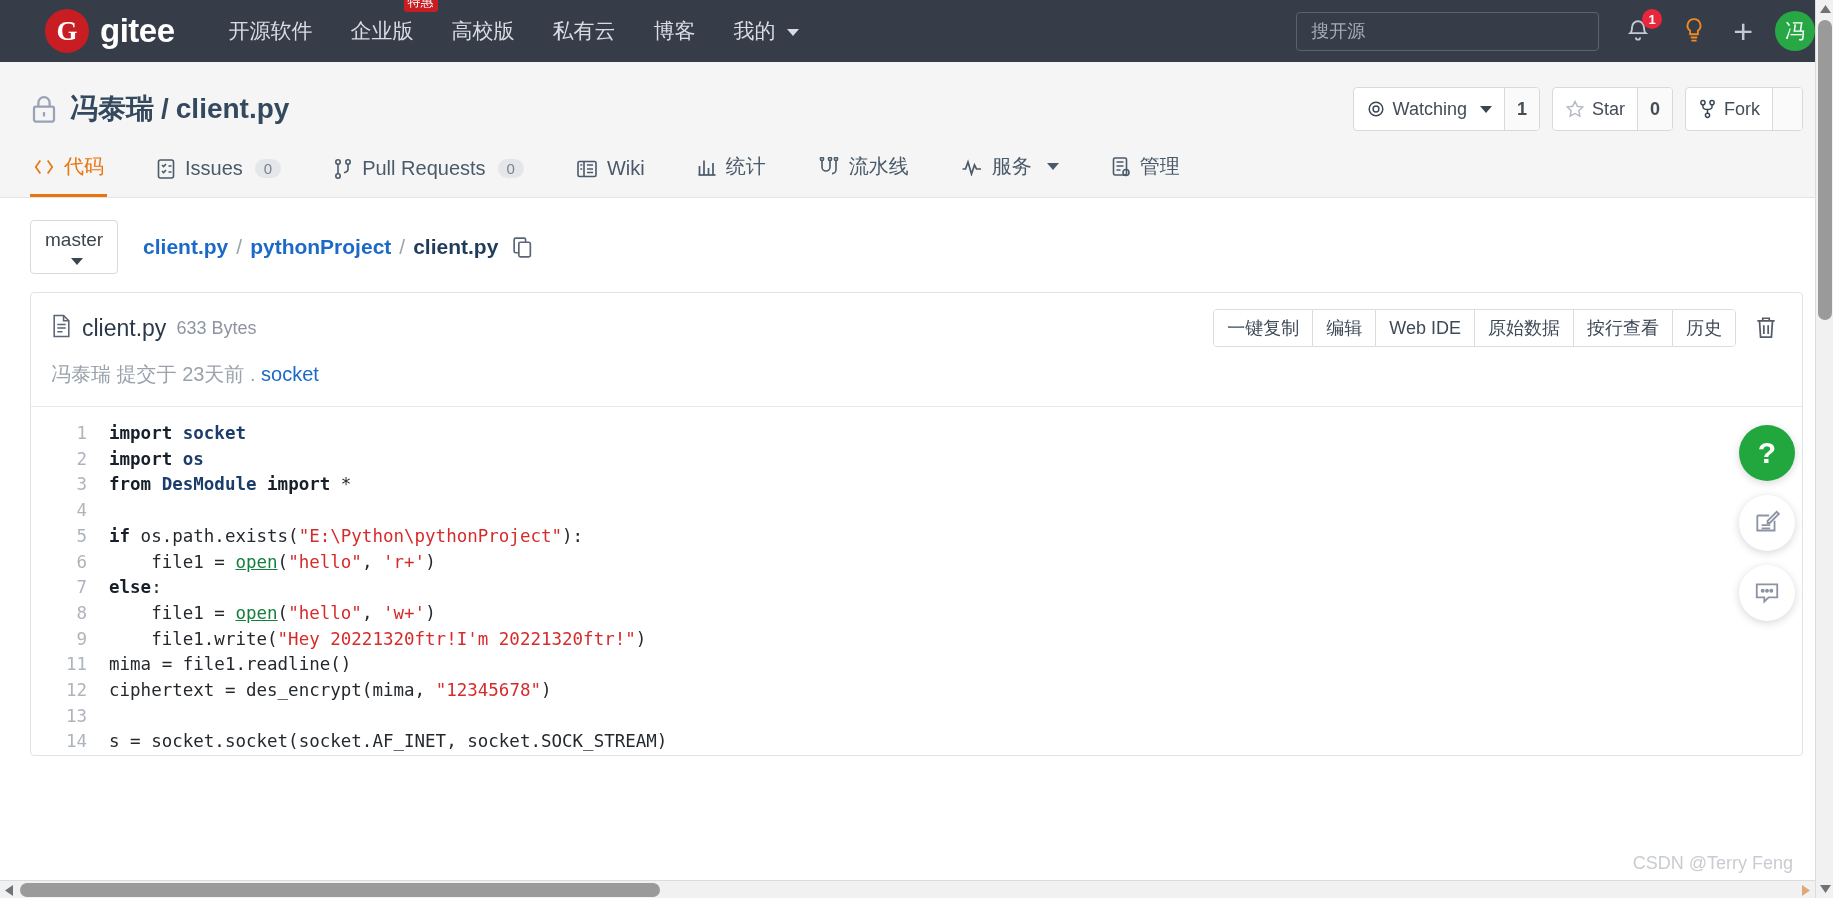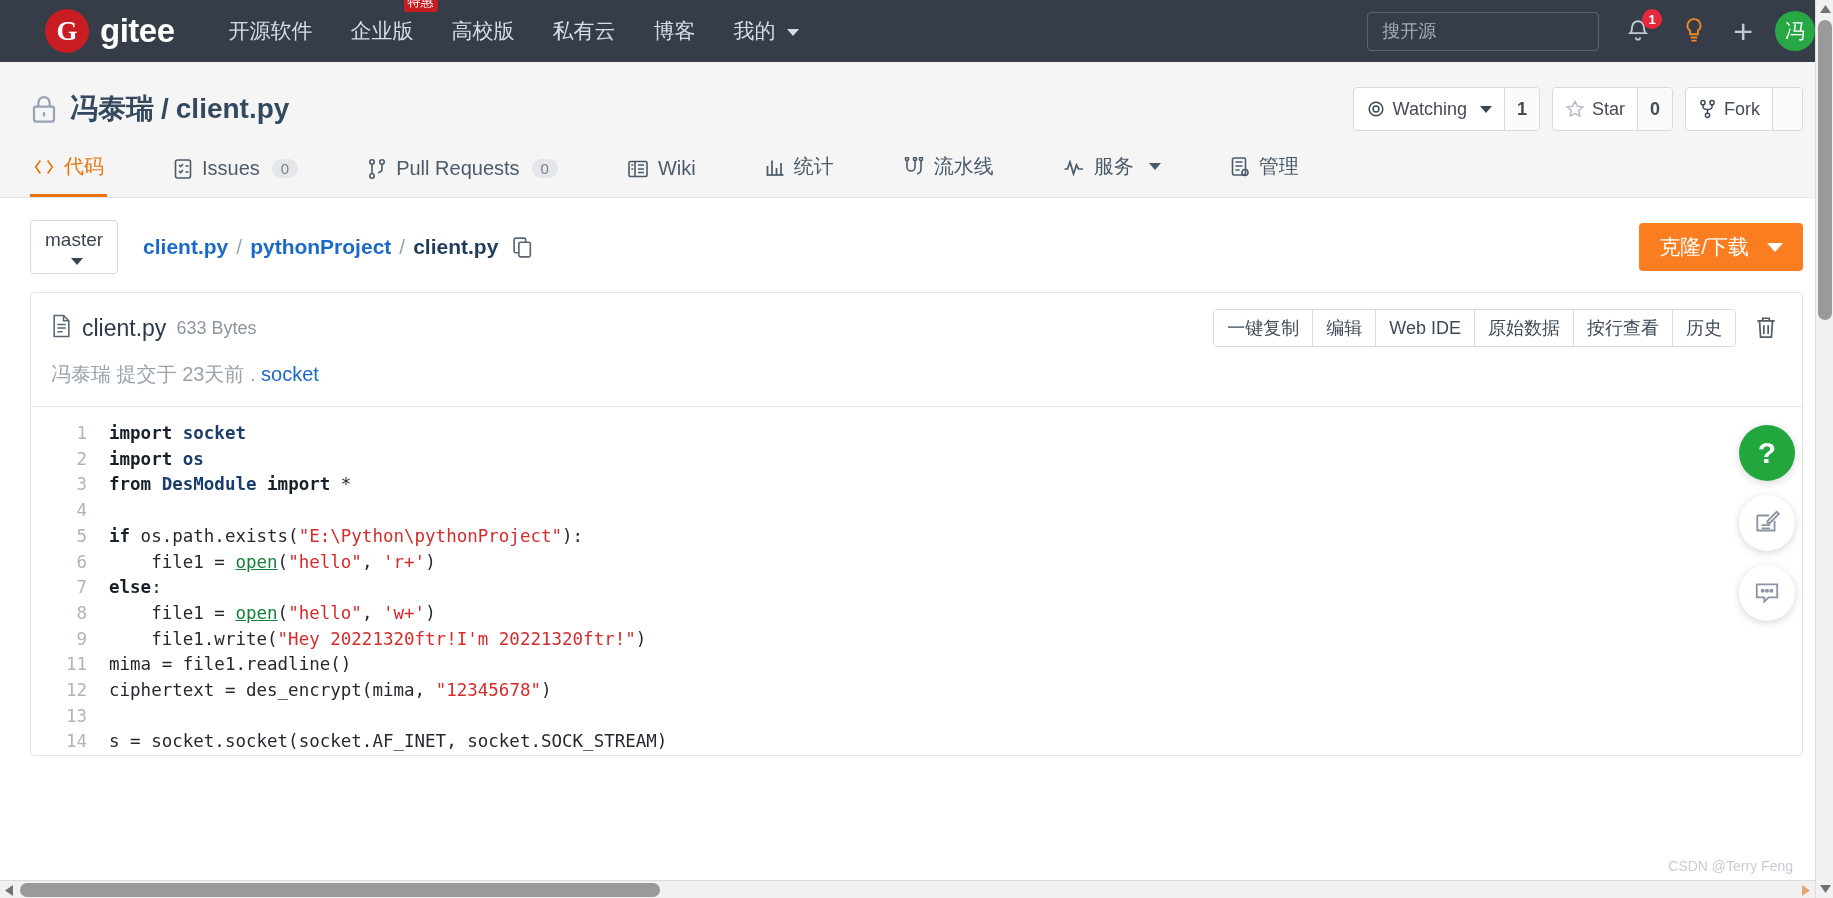--- a/index.html
+++ b/index.html
@@ -65,21 +65,21 @@
     margin-left: 6px;
     vertical-align: middle;
   }
   .nav-right {
     margin-left: auto;
     display: flex;
     align-items: center;
     gap: 22px;
   }
   .search-box {
-    width: 232px; height: 39px;
+    width: 303px; height: 39px;
     background: transparent;
     border: 1px solid #5a6272;
     border-radius: 4px;
     color: #b4bac4;
     font-size: 18px;
     padding: 0 14px;
     font-family: inherit;
     outline: none;
   }
   .search-box::placeholder { color: #a6adb9; }
@@ -157,21 +157,21 @@
     white-space: nowrap;
   }
   .btn-group > div + div { border-left: 1px solid #d6d9dd; }
   .btn-count { font-weight: bold; background: #fafafa; }
   .btn-muted { color: #9ba3ad; }
 
   
   .repo-tabs {
     display: flex;
     align-items: flex-end;
-    gap: 63px;
+    gap: 46px;
     padding-top: 4px;
   }
   .repo-tab {
     display: flex; align-items: center; gap: 9px;
     padding: 10px 3px 14px;
     font-size: 20px;
     color: #4a5a6a;
     cursor: pointer;
     border-bottom: 3px solid transparent;
     white-space: nowrap;
@@ -357,21 +357,21 @@
     left: 20px; top: 2px;
     width: 640px; height: 14px;
     background: #9a9a9a;
     border-radius: 7px;
     cursor: pointer;
   }
   .watermark {
     position: absolute;
     right: 40px; bottom: 24px;
     color: #c8ccd1;
-    font-size: 14px;
+    font-size: 18px;
     z-index: 55;
     user-select: none;
     margin-top: 24px;
   }
 </style>
 </head>
 <body>
 
 <div class="navbar">
   <div class="brand">
@@ -566,24 +566,20 @@
     <span class="crumb-sep">/</span>
     <span class="crumb-current">client.py</span>
     <span class="copy-path">
       <svg width="21" height="23" viewBox="0 0 20 22" fill="none" stroke="#5a6676" stroke-width="1.6">
         <rect x="2" y="2" width="11" height="14" rx="1.5"></rect>
         <rect x="6.5" y="6" width="11" height="14" rx="1.5" fill="#fff"></rect>
       </svg>
     </span>
   </div>
 
-  <button class="clone-btn">
-    <span>克隆/下载</span>
-    <span class="caret-down" style="border-top-color:#fff;border-left-width:8px;border-right-width:8px;border-top-width:9px;"></span>
-  </button>
 </div>
 
 <div class="file-panel">
   <div class="file-head">
     <div class="file-name-wrap">
       <span>
         <svg width="21" height="24" viewBox="0 0 20 23" fill="none" stroke="#5a6676" stroke-width="1.5">
           <path d="M3 1.5h9l5 5v15H3z"></path>
           <path d="M12 1.5v5h5M6 10h8M6 13.5h8M6 17h5"></path>
         </svg>

